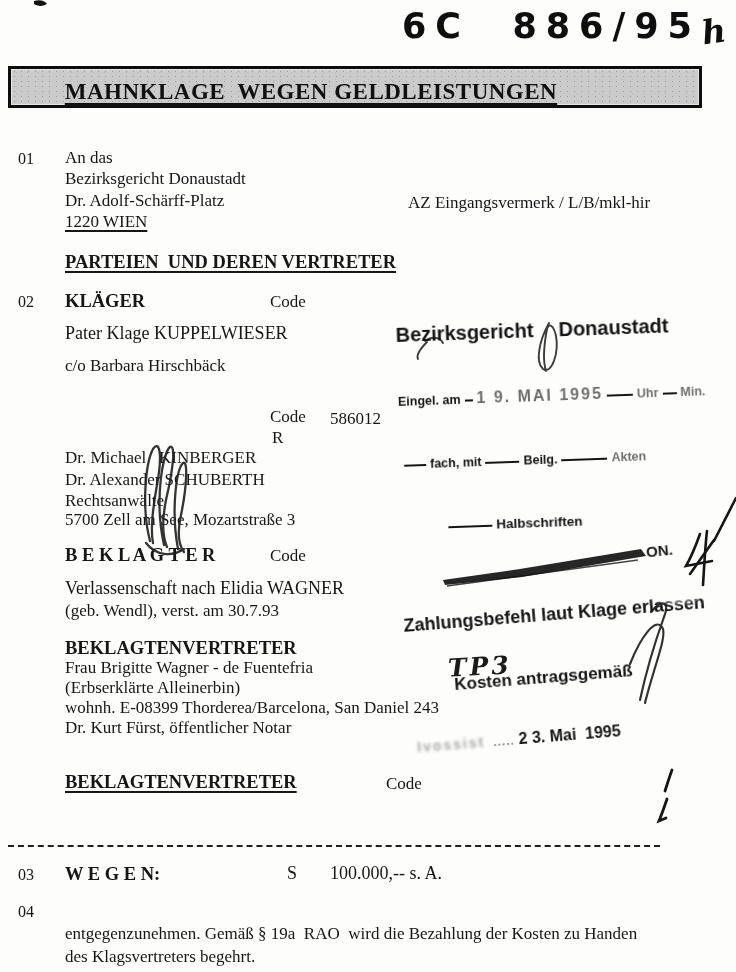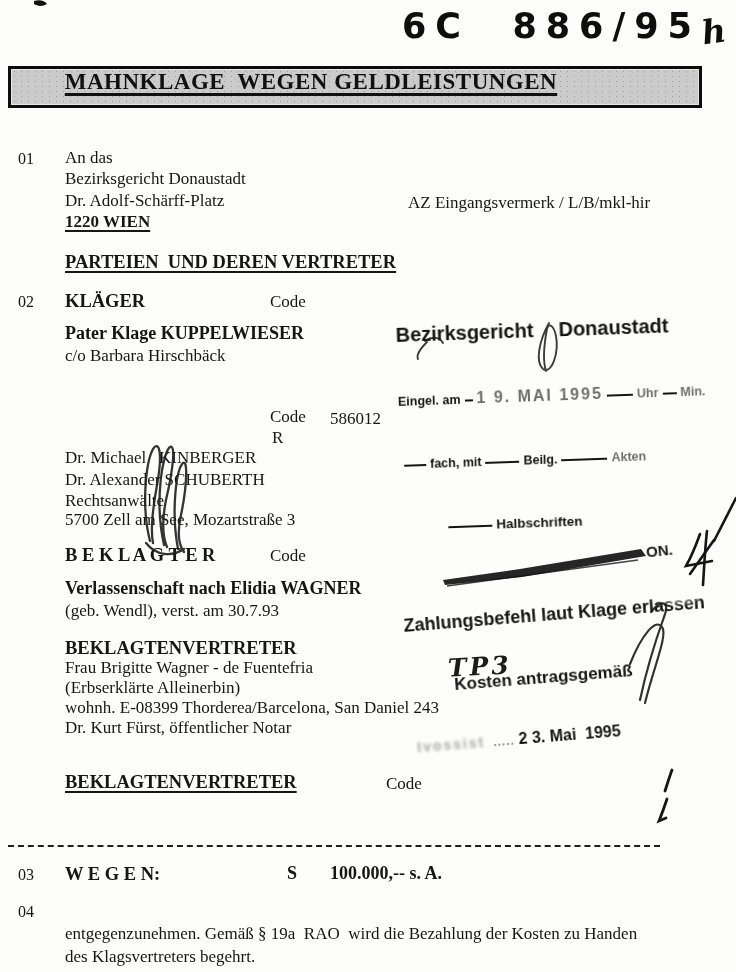--- a/index.html
+++ b/index.html
@@ -4,41 +4,41 @@
 <style>
   html,body{margin:0;padding:0;background:#888;}
   .page{
     position:relative;width:736px;height:972px;margin:0 auto;
     background:#fdfdfc;overflow:hidden;
     font-family:"Liberation Serif", serif;color:#161616;
   }
   .abs{position:absolute;white-space:pre;}
   .ln{font-size:17px;line-height:1;}
   .num{font-size:16px;}
-  .b{font-weight:bold;}
+  .b{font-weight:normal;}
   .u{text-decoration:underline;text-decoration-thickness:2px;text-underline-offset:3px;}
   .h1{font-size:18.5px;font-weight:bold;}
   
   .casenum{
     left:402px;top:6px;font-family:"DejaVu Sans",sans-serif;font-weight:bold;
     font-size:35px;letter-spacing:9px;filter:blur(.3px);color:#0e0e0e;
   }
   .casesuffix{
     display:inline-block;font-family:"DejaVu Serif",serif;font-style:italic;
     font-size:33px;letter-spacing:0;transform:rotate(-8deg) translateY(5px);
   }
   
   .titlebar{
     left:8px;top:66px;width:688px;height:36px;border:3px solid #0d0d0d;
     background-color:#cbcbcb;
     background-image:radial-gradient(#9b9b9b 14%, transparent 15%),
                      radial-gradient(#bdbdbd 12%, transparent 13%);
     background-size:7px 5px, 11px 7px;
     box-shadow:inset 0 0 0 1px #e6e6e6;
-    display:flex;align-items:flex-start;justify-content:center;
+    display:flex;align-items:flex-end;justify-content:center;
   }
   .titletext{
     font-weight:bold;font-size:23px;letter-spacing:.5px;color:#101010;
     text-decoration:underline;text-decoration-thickness:2.5px;text-underline-offset:4px;
     margin-right:88px;white-space:pre;filter:blur(.2px);
   }
   
   .stampwrap{color:#141414;filter:blur(.35px);font-family:"Liberation Sans",sans-serif;}
   .receipt{left:394px;top:288px;width:320px;transform:rotate(-2deg);transform-origin:left top;}
   .receipt .court{font-weight:bold;font-size:20px;word-spacing:7px;white-space:pre;}
@@ -82,21 +82,21 @@
   <span class="abs ln" style="left:65px;top:170px">Bezirksgericht Donaustadt</span>
   <span class="abs ln" style="left:65px;top:192px">Dr. Adolf-Schärff-Platz</span>
   <span class="abs ln" style="left:408px;top:194px">AZ Eingangsvermerk / L/B/mkl-hir</span>
   <span class="abs ln b u" style="left:65px;top:213px">1220 WIEN</span>
   <span class="abs h1 u" style="left:65px;top:252px">PARTEIEN  UND DEREN VERTRETER</span>
 
   <span class="abs num" style="left:18px;top:293px">02</span>
   <span class="abs h1" style="left:65px;top:291px">KLÄGER</span>
   <span class="abs ln" style="left:270px;top:293px">Code</span>
   <span class="abs ln b" style="left:65px;top:324px;font-size:18px">Pater Klage KUPPELWIESER</span>
-  <span class="abs ln" style="left:65px;top:347px">c/o Barbara Hirschbäck</span>
+  <span class="abs ln" style="left:65px;top:357px">c/o Barbara Hirschbäck</span>
 
   <span class="abs ln" style="left:270px;top:408px">Code</span>
   <span class="abs ln" style="left:272px;top:429px">R</span>
   <span class="abs ln" style="left:330px;top:410px">586012</span>
   <span class="abs ln" style="left:65px;top:449px">Dr. Michael   KINBERGER</span>
   <span class="abs ln" style="left:65px;top:471px">Dr. Alexander SCHUBERTH</span>
   <span class="abs ln" style="left:65px;top:492px">Rechtsanwälte</span>
   <span class="abs ln" style="left:65px;top:511px">5700 Zell am See, Mozartstraße 3</span>
 
   <span class="abs h1" style="left:65px;top:545px">B E K L A G T E R</span>

